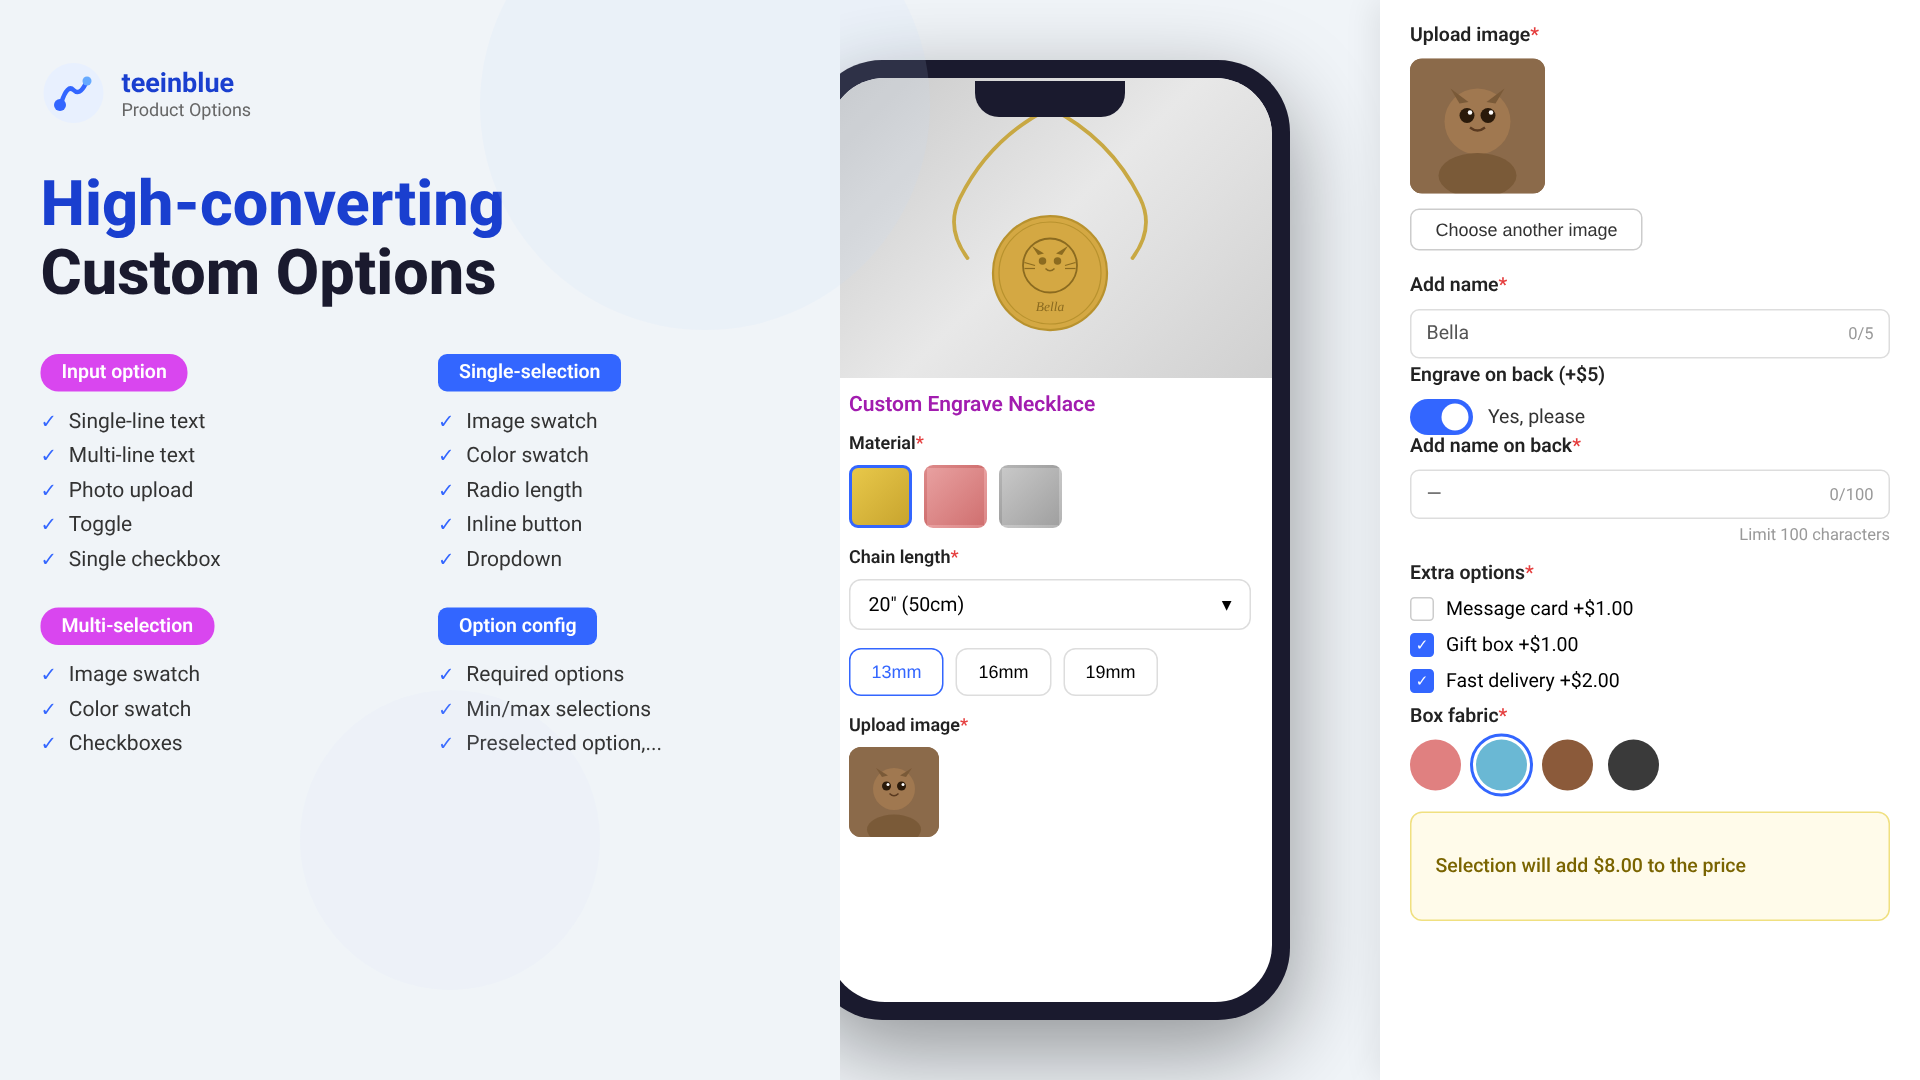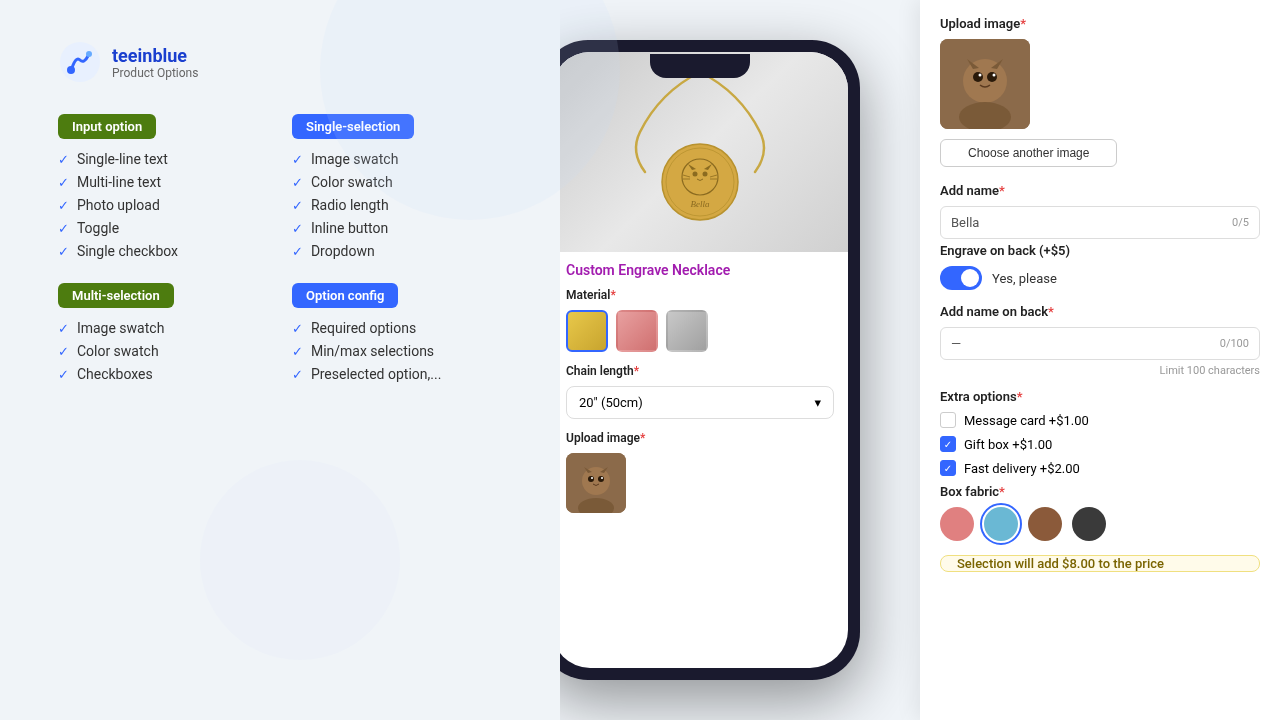--- a/index.html
+++ b/index.html
@@ -9,21 +9,21 @@
       width: 1280px;
       height: 720px;
       overflow: hidden;
       display: flex;
       position: relative;
     }
 
     
     .left-panel {
       width: 560px;
-      padding: 40px 58px;
+      padding: 40px 27px;
       background: #f0f4f8;
       flex-shrink: 0;
       position: relative;
       z-index: 1;
     }
 
     .logo-area {
       display: flex;
       align-items: center;
       gap: 10px;
@@ -82,21 +82,21 @@
     .feature-badge {
       display: inline-block;
       padding: 5px 14px;
       border-radius: 6px;
       font-size: 13px;
       font-weight: 600;
       color: #fff;
       margin-bottom: 12px;
     }
 
-    .badge-dark { background: #4d7c0f; }
+    .badge-dark { background: #d946ef; border-radius: 12px; }
     .badge-blue { background: #3366ff; }
 
     .feature-list {
       list-style: none;
       display: flex;
       flex-direction: column;
       gap: 7px;
     }
 
     .feature-list li {
@@ -318,21 +318,21 @@
       justify-content: center;
     }
 
     .btn-row {
       display: flex;
       gap: 8px;
       margin-bottom: 16px;
     }
 
     .outline-btn {
-      padding: 6px 27px;
+      padding: 6px 16px;
       border: 1.5px solid #ccc;
       border-radius: 6px;
       font-size: 12px;
       background: #fff;
       cursor: pointer;
       color: #333;
     }
 
     .char-count {
       font-size: 11px;
@@ -343,21 +343,20 @@
       font-size: 11px;
       color: #999;
       text-align: right;
       margin-bottom: 12px;
     }
 
     .toggle-row {
       display: flex;
       align-items: center;
       gap: 10px;
-      margin-bottom: 14px;
     }
 
     .toggle-switch {
       width: 42px;
       height: 24px;
       background: #3366ff;
       border-radius: 12px;
       position: relative;
       flex-shrink: 0;
     }
@@ -422,21 +421,21 @@
 
     .color-dot.selected {
       outline: 2.5px solid #3366ff;
       outline-offset: 2px;
     }
 
     .price-banner {
       background: #fffbea;
       border: 1px solid #f0e080;
       border-radius: 8px;
-      padding: 0 16px;
+      padding: 28px 16px;
       font-size: 13px;
       color: #7a6400;
       font-weight: 500;
     }
 
     
     .circle-1 {
       width: 300px;
       height: 300px;
       top: -80px;
@@ -482,20 +481,24 @@
       <path d="M14 28 Q18 16 22 20 Q26 24 30 16" stroke="#3366ff" stroke-width="3" stroke-linecap="round" fill="none"></path>
       <circle cx="13" cy="30" r="4" fill="#3366ff"></circle>
       <circle cx="31" cy="14" r="3" fill="#66aaff"></circle>
     </svg>
     <div class="logo-text">
       <span class="logo-brand">teeinblue</span>
       <span class="logo-sub">Product Options</span>
     </div>
   </div>
 
+  <div class="headline">
+    <div class="headline-blue">High-converting</div>
+    <div class="headline-dark">Custom Options</div>
+  </div>
 
   <div class="features-grid">
 
     <div class="feature-section">
       <span class="feature-badge badge-dark">Input option</span>
       <ul class="feature-list">
         <li>
             <span class="check-icon">✓</span>
             <span>Single-line text</span>
           </li>
@@ -625,20 +628,25 @@
           </div>
 
           <div class="option-label">
             <span>Chain length</span><span class="required-star">*</span>
           </div>
           <div class="dropdown-field">
             <span>20" (50cm)</span>
             <span>▾</span>
           </div>
 
+          <div class="size-buttons">
+            <button class="size-btn selected">13mm</button>
+            <button class="size-btn">16mm</button>
+            <button class="size-btn">19mm</button>
+          </div>
 
           <div class="option-label">
             <span>Upload image</span><span class="required-star">*</span>
           </div>
           <div class="upload-section">
             <div class="upload-thumb">
               <svg width="60" height="60" viewBox="0 0 60 60">
                 <rect width="60" height="60" fill="#8b6a4a"></rect>
                 <circle cx="30" cy="28" r="14" fill="#a07850"></circle>
                 <path d="M22 20 L18 14 L26 19 Z" fill="#7a5a38"></path>

